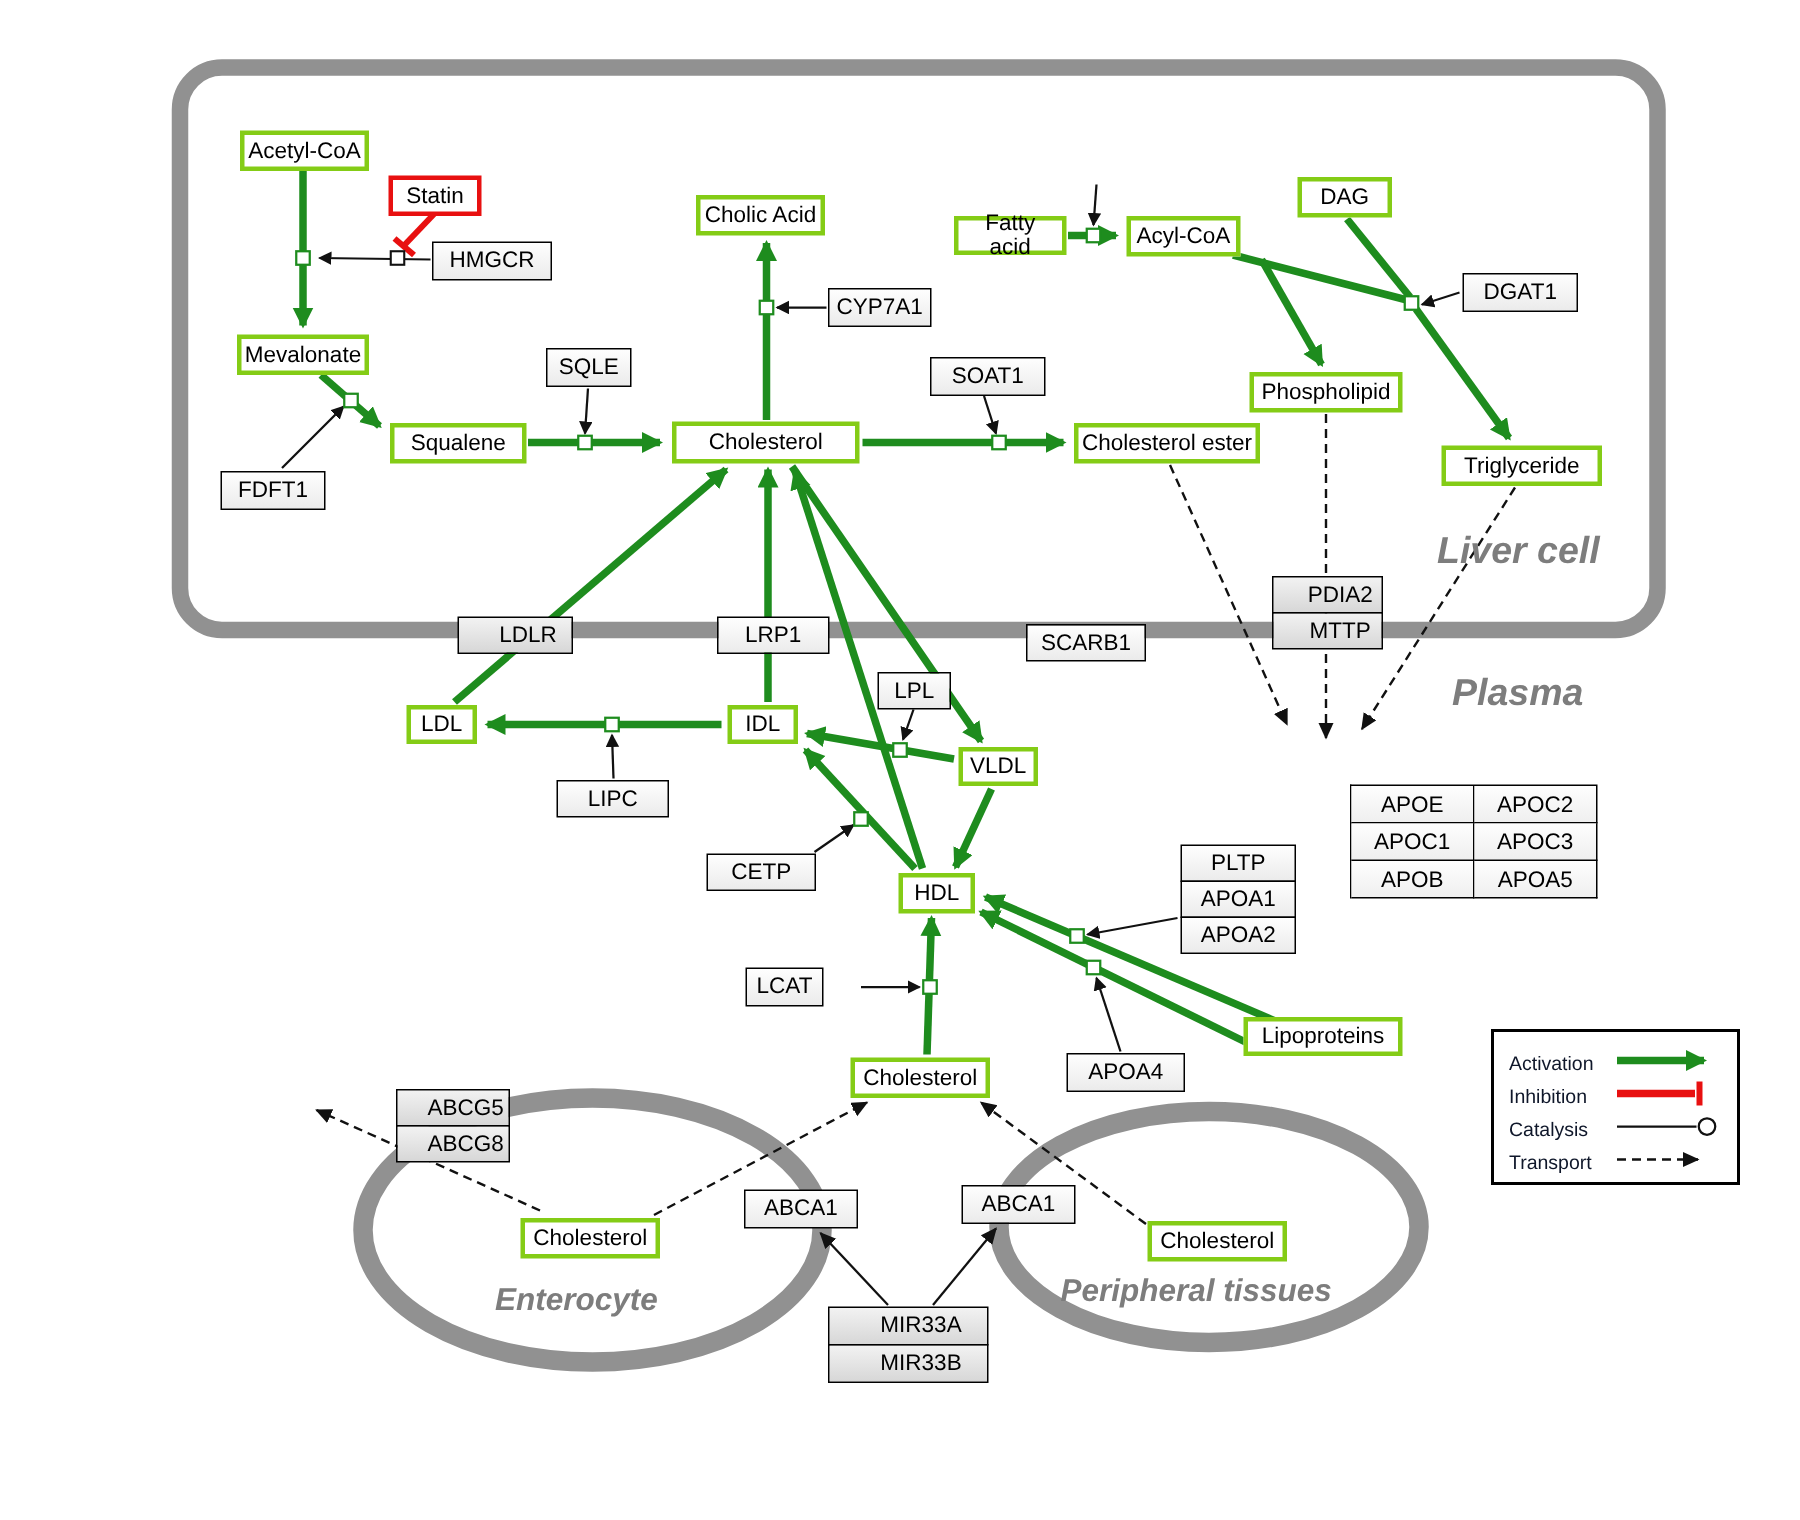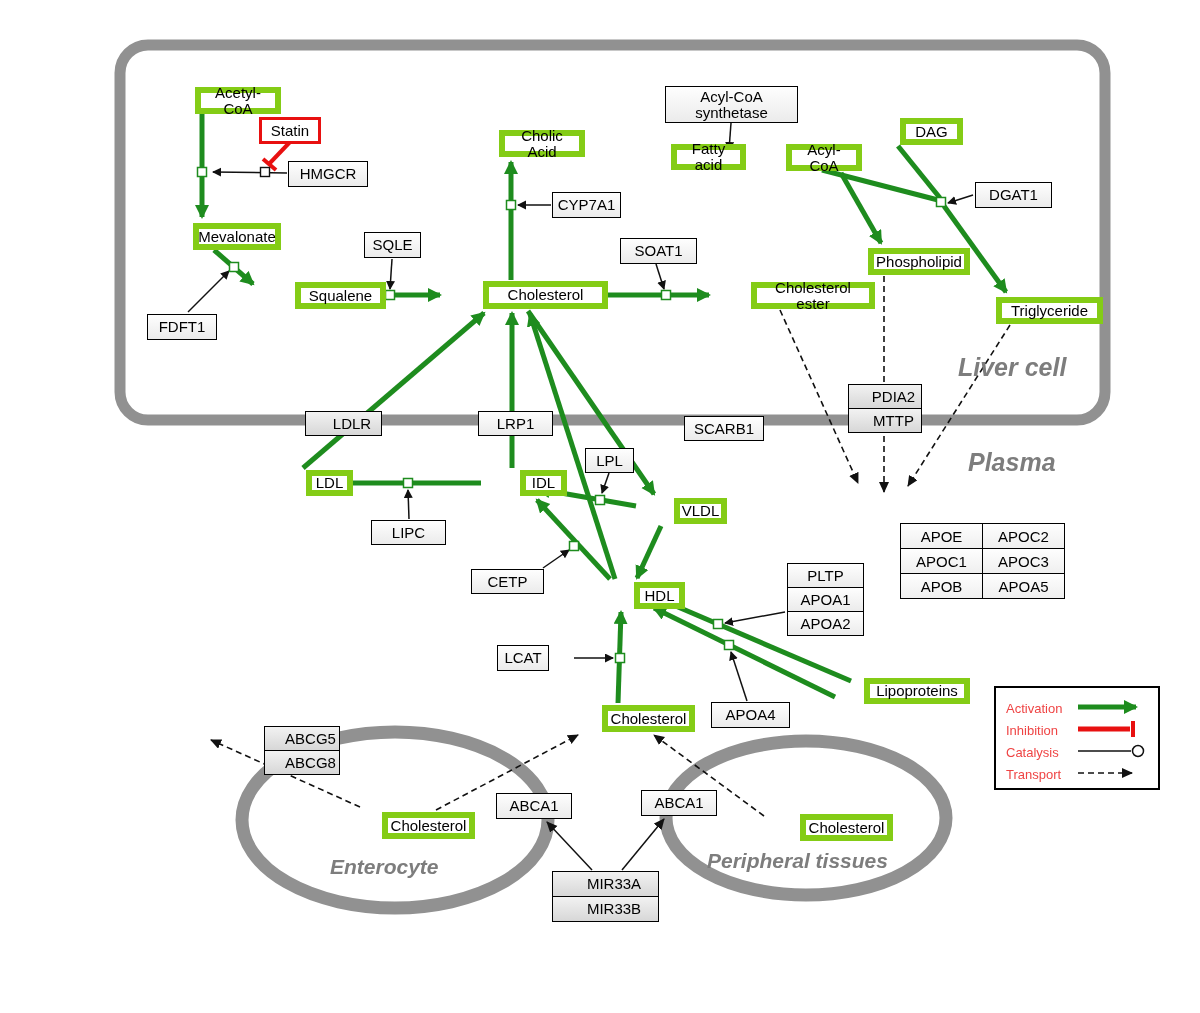--- a/index.html
+++ b/index.html
@@ -2,34 +2,34 @@
 <html><head>
 <meta charset="utf-8">
 <style>
   html,body{margin:0;padding:0;background:#fff;}
   #stage{position:relative;width:1200px;height:1013px;background:#fff;overflow:hidden;
          font-family:"Liberation Sans",sans-serif;}
   #edges{position:absolute;left:0;top:0;}
   .node{position:absolute;display:flex;align-items:center;justify-content:center;
         text-align:center;background:#fff;border:1px solid #000;color:#000;
         font:15px/1.05 "Liberation Sans",sans-serif;box-sizing:border-box;padding:1px 2px;z-index:3;}
-  .metab{border:6px solid #84cc16;margin-left:35px;}
+  .metab{border:3px solid #84cc16;}
   .inhibitor{border:3px solid #e81010;}
   .enzyme{background:linear-gradient(#fefefe,#ebebeb);}
   .gray{background:linear-gradient(#f2f2f2,#d7d7d7);padding-left:19px;}
   .comp{position:absolute;font-weight:bold;color:#7d7d7d;z-index:2;font-style:italic;}
   .apo-table{position:absolute;left:900px;top:523px;display:grid;
              grid-template-columns:82px 82px;grid-auto-rows:25px;
              border-top:1px solid #000;border-left:1px solid #000;z-index:3;background:#fff;}
   .apo-cell{border-right:1px solid #000;border-bottom:1px solid #000;
             display:flex;align-items:center;justify-content:center;
             font:15px "Liberation Sans",sans-serif;background:linear-gradient(#fefefe,#efefef);}
   .legend{position:absolute;left:994px;top:686px;width:166px;height:104px;
           border:2px solid #000;box-sizing:border-box;z-index:2;background:transparent;}
-  .legend-label{position:absolute;left:10px;font:13px "Liberation Sans",sans-serif;color:#ef4444;}
+  .legend-label{position:absolute;left:10px;font:13px "Liberation Sans",sans-serif;color:#0f172a;}
 </style>
 </head>
 <body>
 
 <div id="stage">
 
 <svg id="edges" width="1200" height="1013" viewBox="0 0 1200 1013">
   <defs>
     <marker id="ag" markerUnits="userSpaceOnUse" markerWidth="16" markerHeight="16" refX="12" refY="7" orient="auto">
       <path d="M0,0 L14,7 L0,14 Z" fill="#1e8c1e"></path>
@@ -149,21 +149,20 @@
 <div class="node metab" style="left:347px;top:812px;width:93px;height:27px">Cholesterol</div>
 <div class="node metab" style="left:765px;top:814px;width:93px;height:27px">Cholesterol</div>
 
 <div class="node inhibitor" style="left:259px;top:117px;width:62px;height:27px">Statin</div>
 
 <div class="node enzyme" style="left:288px;top:161px;width:80px;height:26px">HMGCR</div>
 <div class="node enzyme" style="left:147px;top:314px;width:70px;height:26px">FDFT1</div>
 <div class="node enzyme" style="left:364px;top:232px;width:57px;height:26px">SQLE</div>
 <div class="node enzyme" style="left:552px;top:192px;width:69px;height:26px">CYP7A1</div>
 <div class="node enzyme" style="left:620px;top:238px;width:77px;height:26px">SOAT1</div>
-<div class="node enzyme" style="left:665px;top:86px;width:133px;height:37px">Acyl-CoA synthetase</div>
 <div class="node enzyme" style="left:975px;top:182px;width:77px;height:26px">DGAT1</div>
 <div class="node enzyme gray" style="left:848px;top:384px;width:74px;height:25px">PDIA2</div>
 <div class="node enzyme gray" style="left:848px;top:408px;width:74px;height:25px">MTTP</div>
 <div class="node enzyme gray" style="left:305px;top:411px;width:77px;height:25px">LDLR</div>
 <div class="node enzyme" style="left:478px;top:411px;width:75px;height:25px">LRP1</div>
 <div class="node enzyme" style="left:684px;top:416px;width:80px;height:25px">SCARB1</div>
 <div class="node enzyme" style="left:585px;top:448px;width:49px;height:25px">LPL</div>
 <div class="node enzyme" style="left:371px;top:520px;width:75px;height:25px">LIPC</div>
 <div class="node enzyme" style="left:471px;top:569px;width:73px;height:25px">CETP</div>
 <div class="node enzyme" style="left:497px;top:645px;width:52px;height:26px">LCAT</div>

